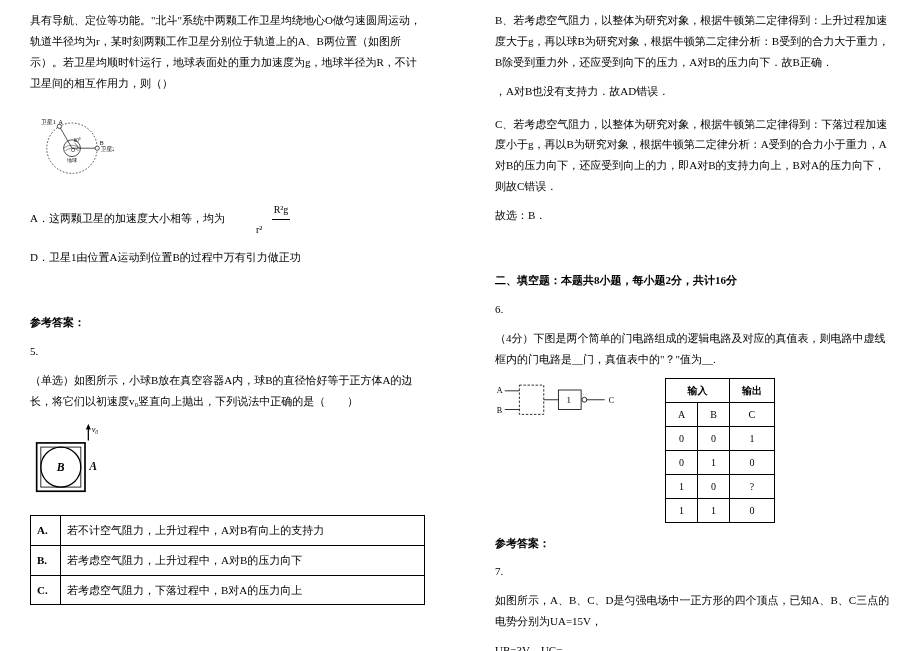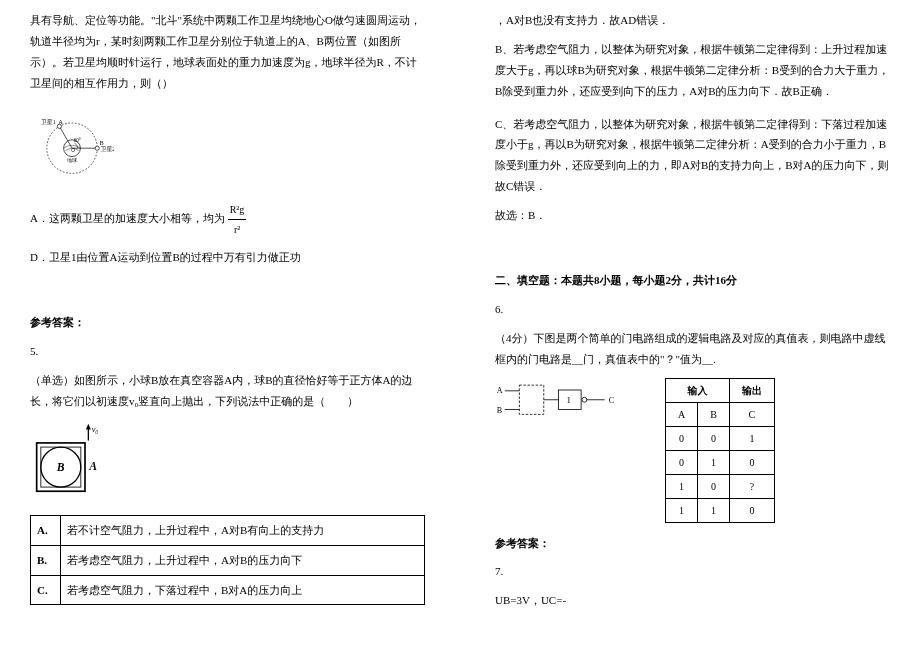--- a/index.html
+++ b/index.html
@@ -16,21 +16,21 @@
     line-height: 1.9;
   }
   .col { flex: 1; }
   .col-left { padding-right: 10px; }
   .col-right { padding-left: 10px; }
   .block { margin-bottom: 8px; }
   .figure-box { margin: 8px 0; }
   .heading { font-weight: bold; margin-top: 44px; }
   .formula { font-family: serif; display: inline-block; vertical-align: middle; }
   .frac { display: inline-block; text-align: center; vertical-align: middle; font-size: 10px; }
-  .frac .num { display: block; border-bottom: 1px solid #000; padding: 0 2px; }
+  .frac .num { display: block; border-bottom: 1px solid #000; padding: 0 2px; margin-left: 44px; }
   .frac .den { display: block; padding: 0 2px; }
   .sqrt { display: inline-block; position: relative; padding-left: 5px; }
   .sqrt::before { content: "√"; position: absolute; left: -4px; top: 2px; }
   .sqrt .radicand { border-top: 1px solid #000; padding: 0 2px; display: inline-block; }
   .opts-table { border-collapse: collapse; width: 100%; margin-top: 6px; }
   .opts-table td { border: 1px solid #000; padding: 4px 6px; font-size: 11px; }
   .opts-table .opt-label { width: 30px; font-weight: bold; }
 
   .orbit-svg { width: 84px; height: 84px; }
   .box-svg { width: 100px; height: 80px; }
@@ -111,23 +111,23 @@
           <td>若考虑空气阻力，下落过程中，B对A的压力向上</td>
         </tr>
 
   </tbody>
     </table>
 
 </div>
 
 <div class="col col-right">
 
+  <div class="block">B、若考虑空气阻力，以整体为研究对象，根据牛顿第二定律得到：上升过程加速度大于g，再以球B为研究对象，根据牛顿第二定律分析：B受到的合力大于重力，B除受到重力外，还应受到向下的压力，A对B的压力向下．故B正确．</div>
   <div class="block">，A对B也没有支持力．故AD错误．</div>
-  <div class="block">B、若考虑空气阻力，以整体为研究对象，根据牛顿第二定律得到：上升过程加速度大于g，再以球B为研究对象，根据牛顿第二定律分析：B受到的合力大于重力，B除受到重力外，还应受到向下的压力，A对B的压力向下．故B正确．</div>
-  <div class="block" style="margin-top:12px">C、若考虑空气阻力，以整体为研究对象，根据牛顿第二定律得到：下落过程加速度小于g，再以B为研究对象，根据牛顿第二定律分析：A受到的合力小于重力，B除受到重力外，还应受到向上的力，即A对B的支持力向上，B对A的压力向下，则故C错误．</div>
+  <div class="block" style="margin-top:12px">C、若考虑空气阻力，以整体为研究对象，根据牛顿第二定律得到：下落过程加速度小于g，再以B为研究对象，根据牛顿第二定律分析：A受到的合力小于重力，A对B的压力向下，还应受到向上的力，即A对B的支持力向上，B对A的压力向下，则故C错误．</div>
   <div class="block">故选：B．</div>
 
   <div class="block heading">二、填空题：本题共8小题，每小题2分，共计16分</div>
 
   <div class="block">6.</div>
   <div class="block">（4分）下图是两个简单的门电路组成的逻辑电路及对应的真值表，则电路中虚线框内的门电路是__门，真值表中的"？"值为__.</div>
 
   <div class="block logic-row">
     <svg class="logic-svg" viewBox="0 0 160 60">
       <text x="2" y="18" font-size="10">A</text>
@@ -174,15 +174,16 @@
             <td>1</td>
             <td>0</td>
           </tr>
     </tbody>
       </table>
   </div>
 
   <div class="block heading" style="margin-top:10px">参考答案：</div>
 
   <div class="block">7.</div>
+  <div class="block">如图所示，A、B、C、D是匀强电场中一正方形的四个顶点，已知A、B、C三点的电势分别为UA=15V，</div>
   <div class="block">UB=3V，UC=-</div>
 
 </div>
 
 </body></html>

